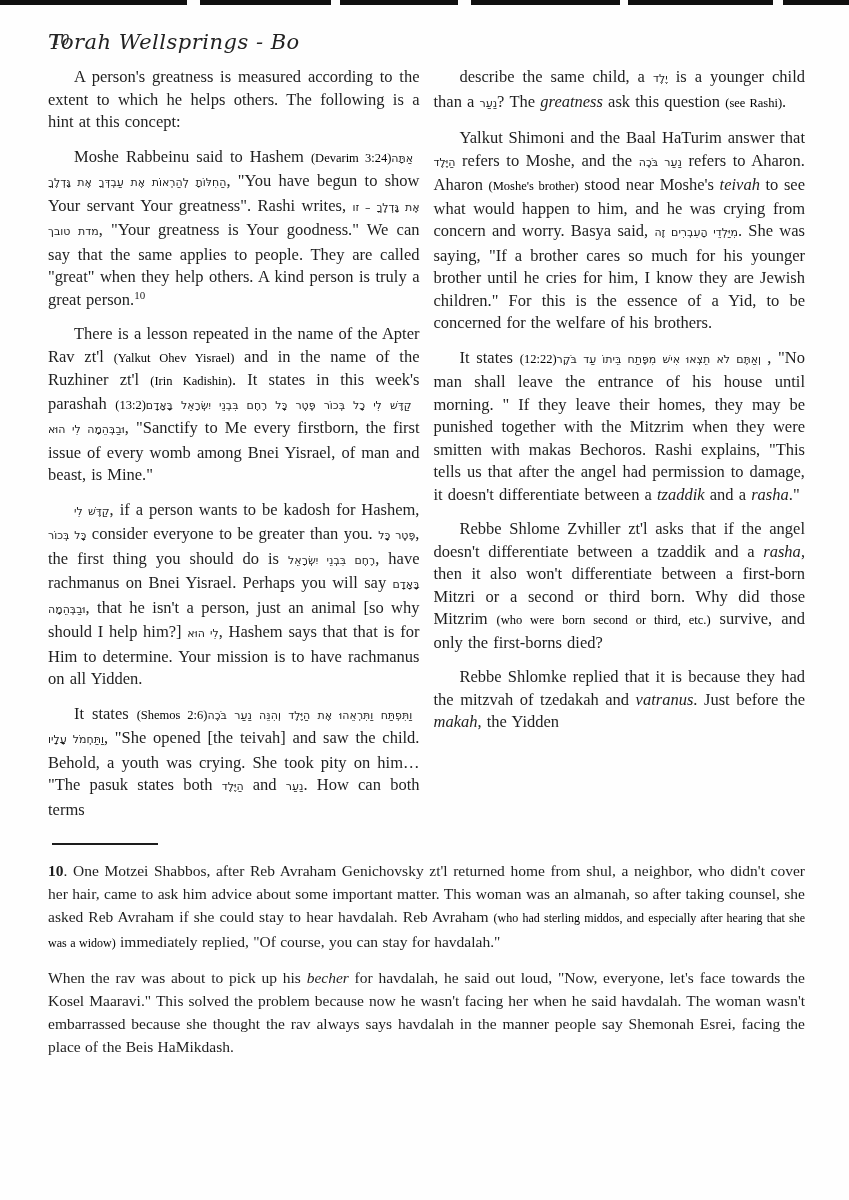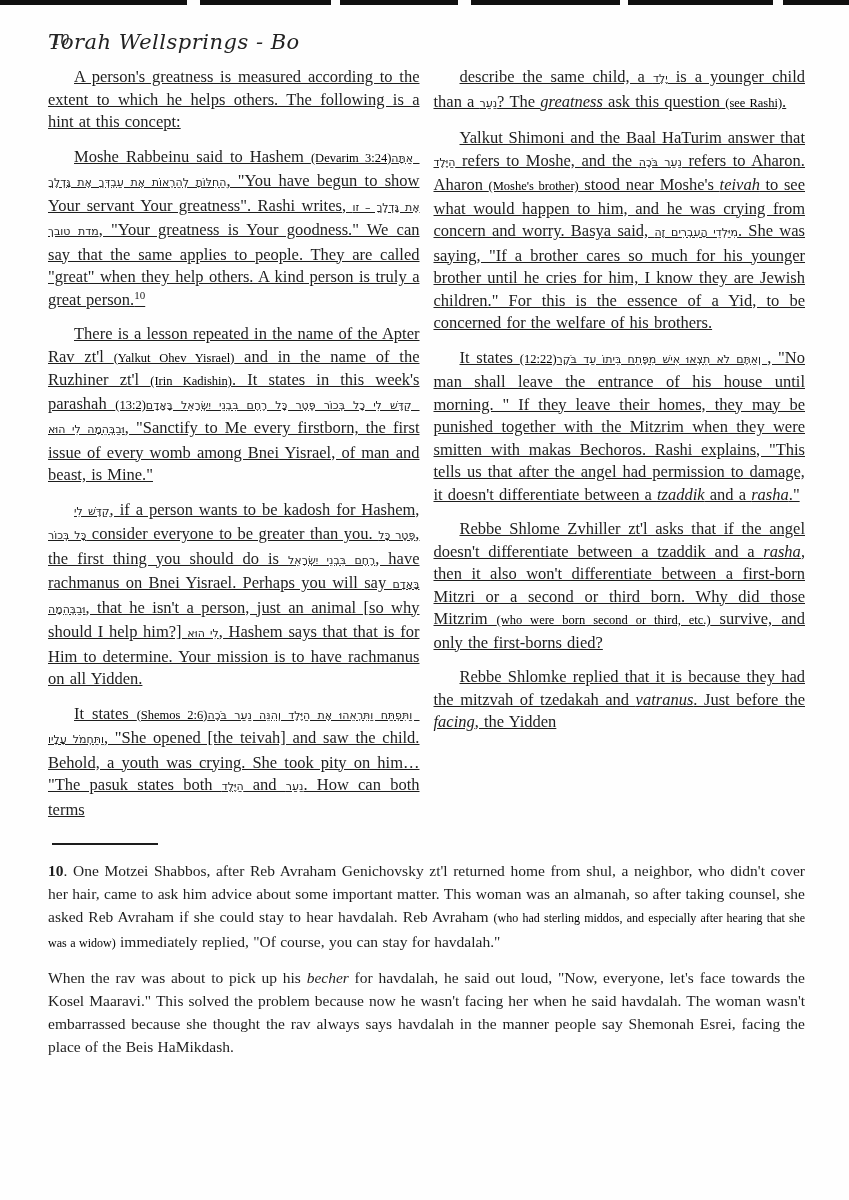--- a/index.html
+++ b/index.html
@@ -43,21 +43,20 @@
     font-family: "DejaVu Serif", serif;
     font-style: italic;
     font-weight: 500;
     font-size: 21px;
     letter-spacing: 0.5px;
     color: #222;
   }
   .columns {
     display: flex;
     gap: 14px;
-    text-decoration: underline;
   }
   .col {
     flex: 1 1 0;
     text-align: justify;
     font-size: 16.5px;
     line-height: 22.5px;
     word-spacing: 1px;
   }
   .col p { text-indent: 26px; margin-bottom: 12px; }
   .cite { font-size: 12.5px; color: #000000; }
@@ -101,21 +100,21 @@
         <p>Moshe Rabbeinu said to Hashem <span class="cite">(Devarim 3:24)</span><span class="he" dir="rtl"> אַתָּה הַחִלּוֹתָ לְהַרְאוֹת אֶת עַבְדְּךָ אֶת גָּדְלֶךָ</span>, "You have begun to show Your servant Your greatness". Rashi writes, <span class="he" dir="rtl">אֶת גָּדְלֶךָ – זו מדת טובך</span>, "Your greatness is Your goodness." We can say that the same applies to people. They are called "great" when they help others. A kind person is truly a great person.<sup>10</sup></p>
         <p>There is a lesson repeated in the name of the Apter Rav zt'l <span class="cite">(Yalkut Ohev Yisrael)</span> and in the name of the Ruzhiner zt'l <span class="cite">(Irin Kadishin)</span>. It states in this week's parashah <span class="cite">(13:2)</span><span class="he" dir="rtl"> קַדֶּשׁ לִי כָל בְּכוֹר פֶּטֶר כָּל רֶחֶם בִּבְנֵי יִשְׂרָאֵל בָּאָדָם וּבַבְּהֵמָה לִי הוּא</span>, "Sanctify to Me every firstborn, the first issue of every womb among Bnei Yisrael, of man and beast, is Mine."</p>
         <p><span class="he" dir="rtl">קַדֶּשׁ לִי</span>, if a person wants to be kadosh for Hashem, <span class="he" dir="rtl">כָּל בְּכוֹר</span> consider everyone to be greater than you. <span class="he" dir="rtl">פֶּטֶר כָּל</span>, the first thing you should do is <span class="he" dir="rtl">רֶחֶם בִּבְנֵי יִשְׂרָאֵל</span>, have rachmanus on Bnei Yisrael. Perhaps you will say <span class="he" dir="rtl">בָּאָדָם וּבַבְּהֵמָה</span>, that he isn't a person, just an animal [so why should I help him?] <span class="he" dir="rtl">לִי הוּא</span>, Hashem says that that is for Him to determine. Your mission is to have rachmanus on all Yidden.</p>
         <p>It states <span class="cite">(Shemos 2:6)</span><span class="he" dir="rtl"> וַתִּפְתַּח וַתִּרְאֵהוּ אֶת הַיֶּלֶד וְהִנֵּה נַעַר בֹּכֶה וַתַּחְמֹל עָלָיו</span>, "She opened [the teivah] and saw the child. Behold, a youth was crying. She took pity on him… "The pasuk states both <span class="he" dir="rtl">הַיֶּלֶד</span> and <span class="he" dir="rtl">נַעַר</span>. How can both terms</p>
       </div>
     <div class="col" id="col-right">
         <p>describe the same child, a <span class="he" dir="rtl">יֶלֶד</span> is a younger child than a <span class="he" dir="rtl">נַעַר</span>? The <em>greatness</em> ask this question <span class="cite">(see Rashi)</span>.</p>
         <p>Yalkut Shimoni and the Baal HaTurim answer that <span class="he" dir="rtl">הַיֶּלֶד</span> refers to Moshe, and the <span class="he" dir="rtl">נַעַר בֹּכֶה</span> refers to Aharon. Aharon <span class="cite">(Moshe's brother)</span> stood near Moshe's <em>teivah</em> to see what would happen to him, and he was crying from concern and worry. Basya said, <span class="he" dir="rtl">מִיַּלְדֵי הָעִבְרִים זֶה</span>. She was saying, "If a brother cares so much for his younger brother until he cries for him, I know they are Jewish children." For this is the essence of a Yid, to be concerned for the welfare of his brothers.</p>
         <p>It states <span class="cite">(12:22)</span><span class="he" dir="rtl"> וְאַתֶּם לֹא תֵצְאוּ אִישׁ מִפֶּתַח בֵּיתוֹ עַד בֹּקֶר</span>, "No man shall leave the entrance of his house until morning. " If they leave their homes, they may be punished together with the Mitzrim when they were smitten with makas Bechoros. Rashi explains, "This tells us that after the angel had permission to damage, it doesn't differentiate between a <em>tzaddik</em> and a <em>rasha</em>."</p>
         <p>Rebbe Shlome Zvhiller zt'l asks that if the angel doesn't differentiate between a tzaddik and a <em>rasha</em>, then it also won't differentiate between a first-born Mitzri or a second or third born. Why did those Mitzrim <span class="cite">(who were born second or third, etc.)</span> survive, and only the first-borns died?</p>
-        <p>Rebbe Shlomke replied that it is because they had the mitzvah of tzedakah and <em>vatranus</em>. Just before the <em>facing</em>, the Yidden</p>
+        <p>Rebbe Shlomke replied that it is because they had the mitzvah of tzedakah and <em>vatranus</em>. Just before the <em>makah</em>, the Yidden</p>
       </div>
   </main>
 
   <div class="footnote-sep"></div>
 
   <section class="footnotes" id="footnotes">
       <p><strong>10</strong>. One Motzei Shabbos, after Reb Avraham Genichovsky zt'l returned home from shul, a neighbor, who didn't cover her hair, came to ask him advice about some important matter. This woman was an almanah, so after taking counsel, she asked Reb Avraham if she could stay to hear havdalah. Reb Avraham <span class="cite">(who had sterling middos, and especially after hearing that she was a widow)</span> immediately replied, "Of course, you can stay for havdalah."</p>
       <p>When the rav was about to pick up his <em>becher</em> for havdalah, he said out loud, "Now, everyone, let's face towards the Kosel Maaravi." This solved the problem because now he wasn't facing her when he said havdalah. The woman wasn't embarrassed because she thought the rav always says havdalah in the manner people say Shemonah Esrei, facing the place of the Beis HaMikdash.</p>
     </section>
 </div>

